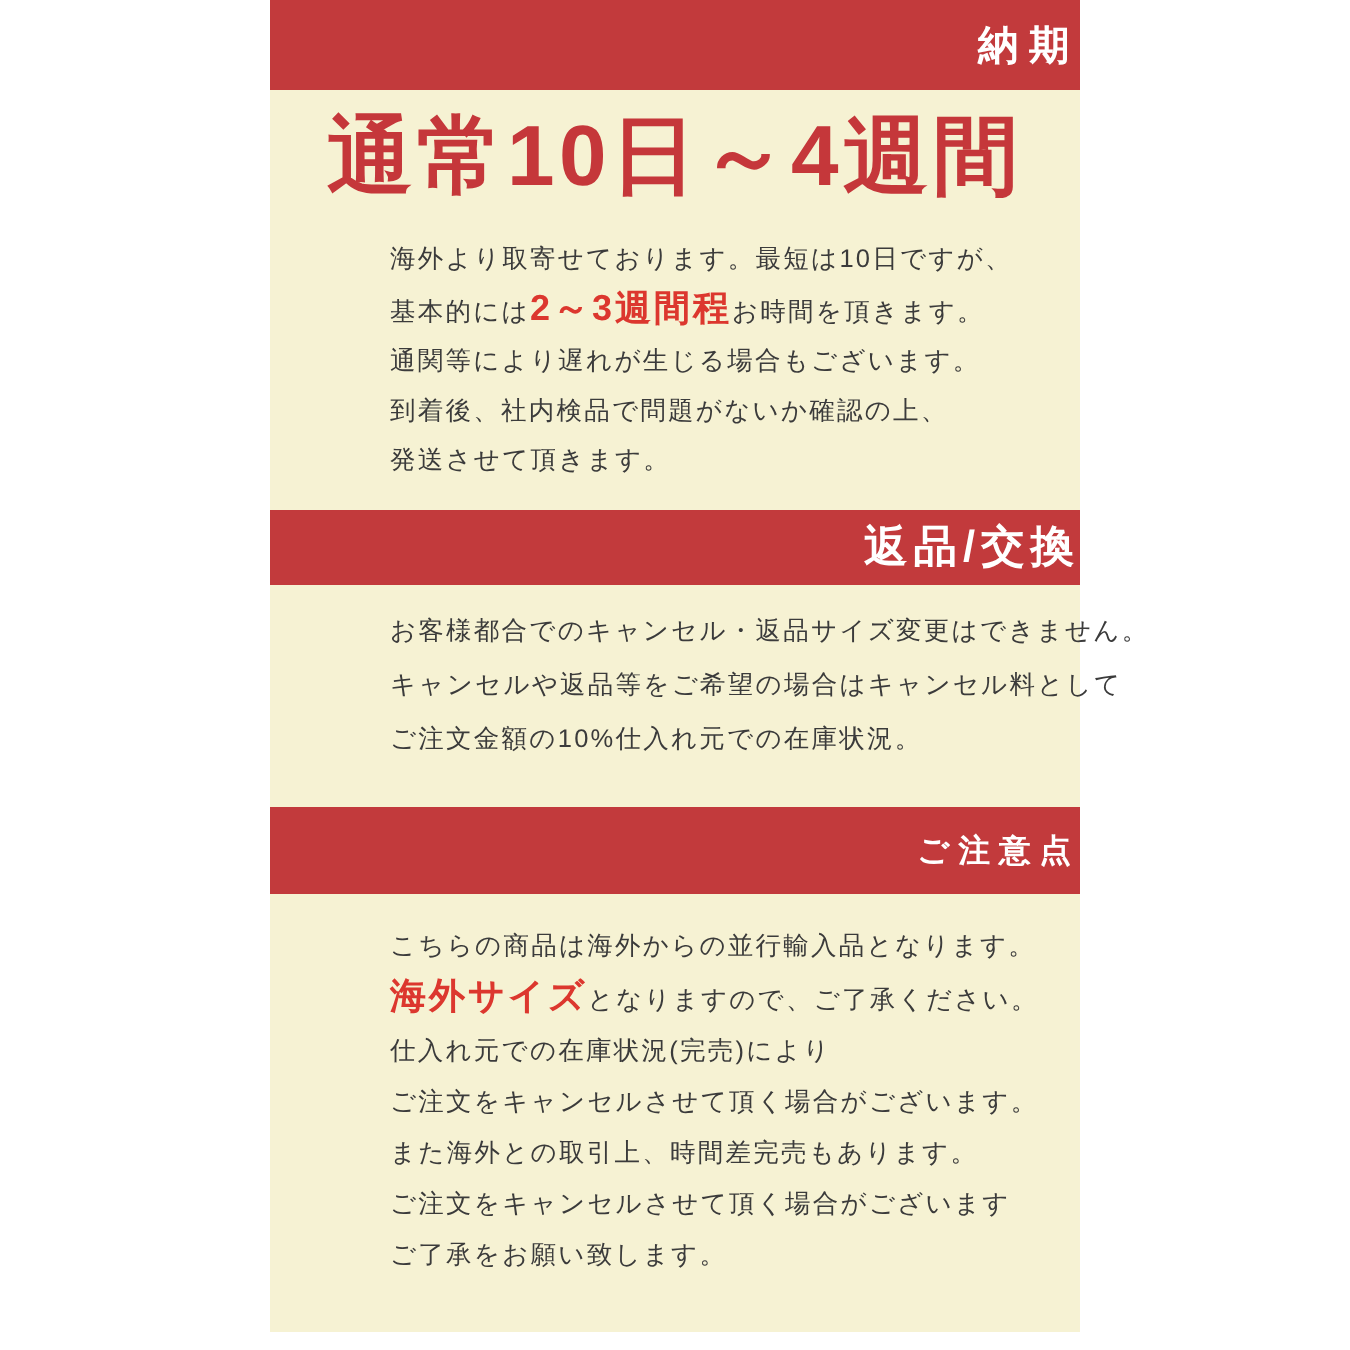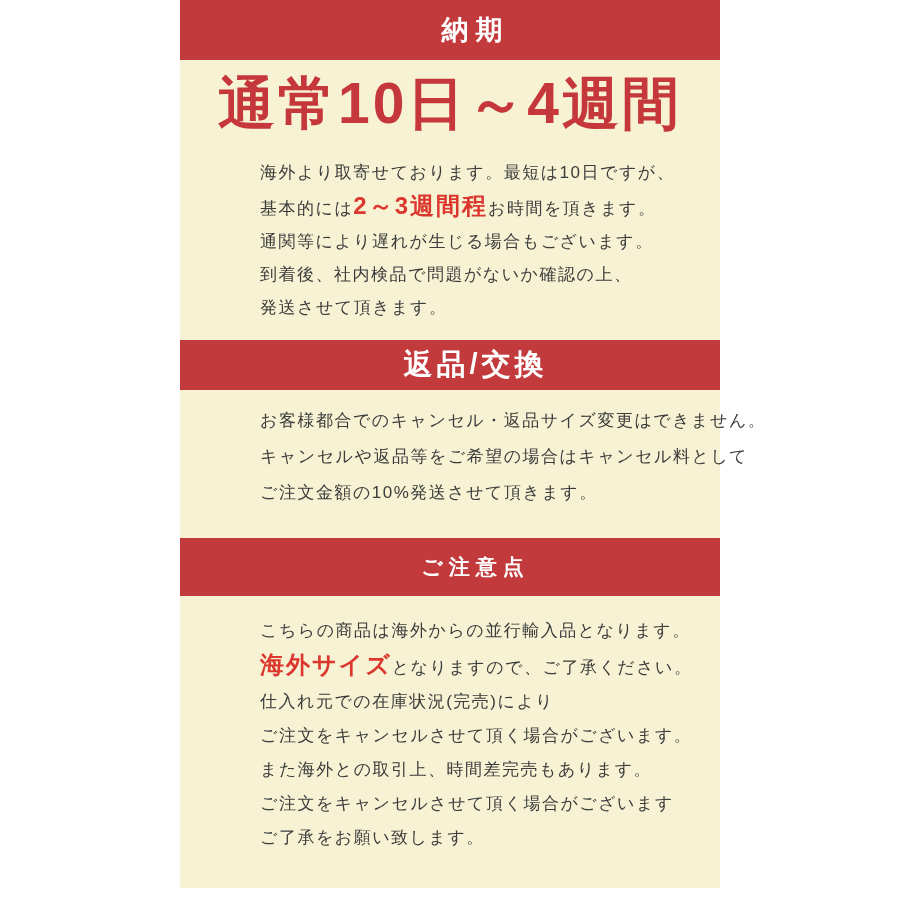--- a/index.html
+++ b/index.html
@@ -16,21 +16,21 @@
   body{
     width:900px;height:900px;
     background:var(--page-bg);
     font-family:"Liberation Sans","DejaVu Sans",sans-serif;
     overflow:hidden;
   }
   .column{width:540px;margin:0 auto;}
   .banner{
     background:var(--banner-bg);
     color:var(--banner-fg);
-    display:flex;align-items:center;justify-content:center;
+    display:flex;align-items:center;justify-content:flex-end;
     font-weight:bold;
     padding-left:44px;
   }
   .banner-delivery{height:60px;font-size:27px;letter-spacing:7px;}
   .banner-returns{height:50px;font-size:29px;letter-spacing:4px;}
   .banner-caution{height:58px;font-size:21px;letter-spacing:6px;}
   .banner span{padding-left:7px;} 
   .panel{background:var(--panel-bg);}
   .panel-delivery{height:280px;}
   .panel-returns{height:148px;}
@@ -84,21 +84,21 @@
     </div>
   </div>
 
   <div class="banner banner-returns">
     <span>返品/交換</span>
   </div>
   <div class="panel panel-returns">
     <div class="lines lines-returns">
       <p><span>お客様都合でのキャンセル・返品サイズ変更はできません。</span></p>
       <p><span>キャンセルや返品等をご希望の場合はキャンセル料として</span></p>
-      <p><span>ご注文金額の10%発送させて頂きます。</span></p>
+      <p><span>ご注文金額の10%仕入れ元での在庫状況。</span></p>
     </div>
   </div>
 
   <div class="banner banner-caution">
     <span>ご注意点</span>
   </div>
   <div class="panel panel-caution">
     <div class="lines lines-caution">
       <p><span>こちらの商品は海外からの並行輸入品となります。</span></p>
       <p><span class="em">海外サイズ</span><span>となりますので、ご了承ください。</span></p>

